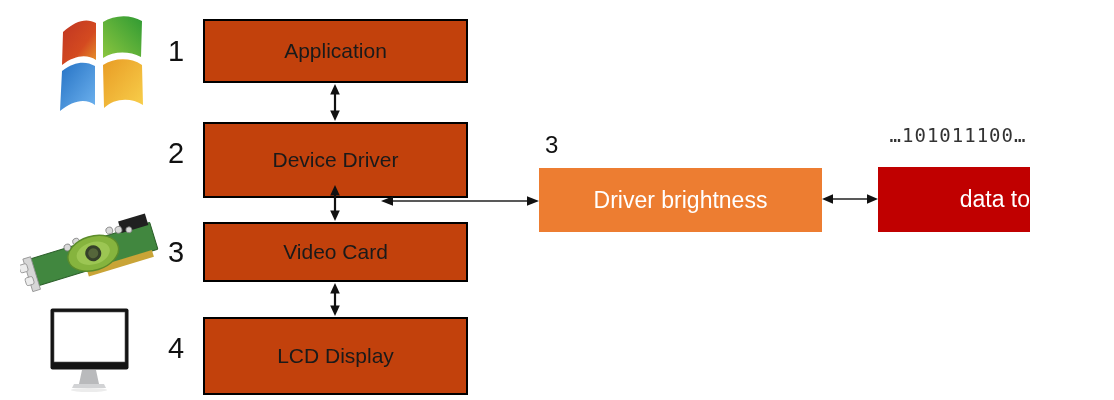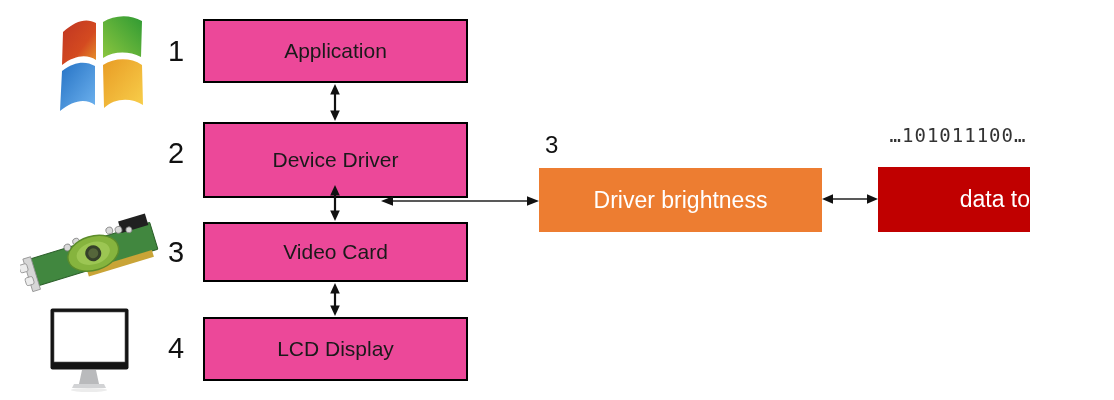--- a/index.html
+++ b/index.html
@@ -3,28 +3,28 @@
 <meta charset="utf-8">
 <style>
   html,body{margin:0;padding:0;background:#fff;}
   .canvas{
     position:relative;width:1114px;height:400px;background:#ffffff;overflow:hidden;
     font-family:"Liberation Sans", sans-serif;color:#1a1a1a;
   }
   
   .stack-box{
     position:absolute;left:203px;width:265px;box-sizing:border-box;
-    border:2px solid #000;background:#ec4899;
+    border:2px solid #000;background:#c2410c;
     display:flex;align-items:center;justify-content:center;
     font-size:21px;color:#1a1a1a;
   }
   .box-1{top:19px;height:64px;}
   .box-2{top:122px;height:76px;}
   .box-3{top:222px;height:60px;}
-  .box-4{top:317px;height:64px;}
+  .box-4{top:317px;height:78px;}
   
   .step-num{
     position:absolute;left:155px;width:42px;text-align:center;
     font-size:29px;color:#111;
   }
   .num-1{top:19px;height:64px;line-height:64px;}
   .num-2{top:122px;height:62px;line-height:62px;}
   .num-3{top:222px;height:60px;line-height:60px;}
   .num-4{top:317px;height:62px;line-height:62px;}
   

